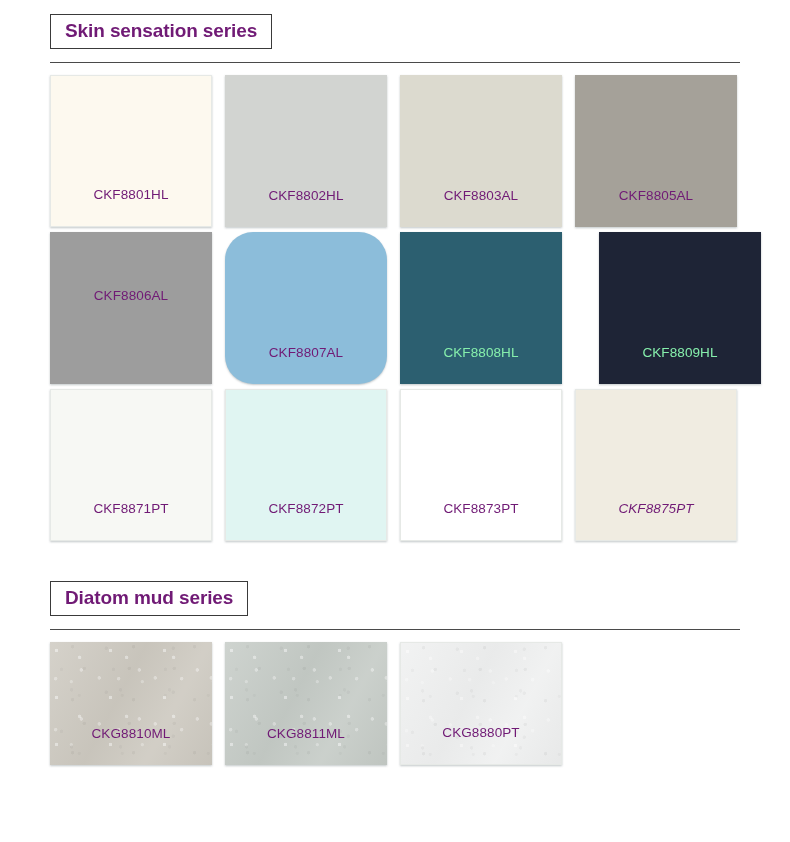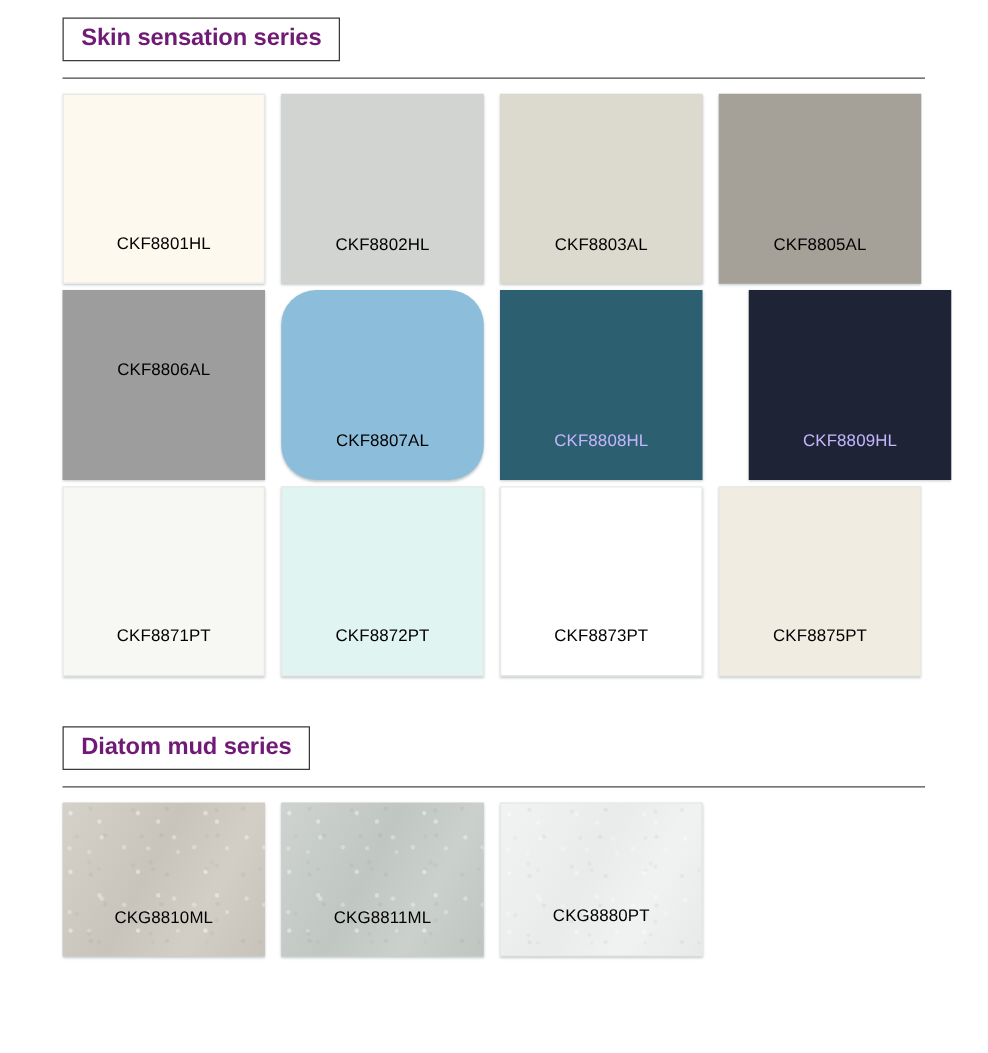--- a/index.html
+++ b/index.html
@@ -72,28 +72,28 @@
   }
 
   .swatch.tall {
     height: 123px;
   }
 
   .swatch-label {
     position: relative;
     z-index: 2;
     font-size: 13.5px;
-    color: #000000;
+    color: #701a75;
     padding-bottom: 24px;
     letter-spacing: 0.1px;
     white-space: nowrap;
   }
 
   .swatch.on-dark .swatch-label {
-    color: #c4b5fd;
+    color: #86efac;
   }
 
   
   .swatch.textured::before {
     content: "";
     position: absolute;
     inset: 0;
     z-index: 1;
     background-image:
       radial-gradient(circle at 12% 18%, rgba(255,255,255,0.55) 0 1.5px, transparent 2px),
@@ -176,21 +176,21 @@
 
       <div class="swatch" style="background-color: rgb(247, 248, 244); border: 1px solid rgb(230, 233, 230);">
         <span class="swatch-label">CKF8871PT</span>
       </div>
       <div class="swatch" style="background-color: rgb(224, 245, 242); border: 1px solid rgb(230, 233, 230);">
         <span class="swatch-label">CKF8872PT</span>
       </div>
       <div class="swatch" style="background-color: rgb(255, 255, 255); border: 1px solid rgb(230, 233, 230);">
         <span class="swatch-label">CKF8873PT</span>
       </div>
-      <div class="swatch" style="background-color: rgb(240, 236, 225); border: 1px solid rgb(230, 233, 230);">
+      <div class="swatch" style="background-color: rgb(240, 236, 225); border: 1px solid rgb(230, 233, 230); font-style: italic;">
         <span class="swatch-label">CKF8875PT</span>
       </div>
 
     </div>
   </div>
 
   <div class="section-gap"></div>
 
   <div class="section">
 

